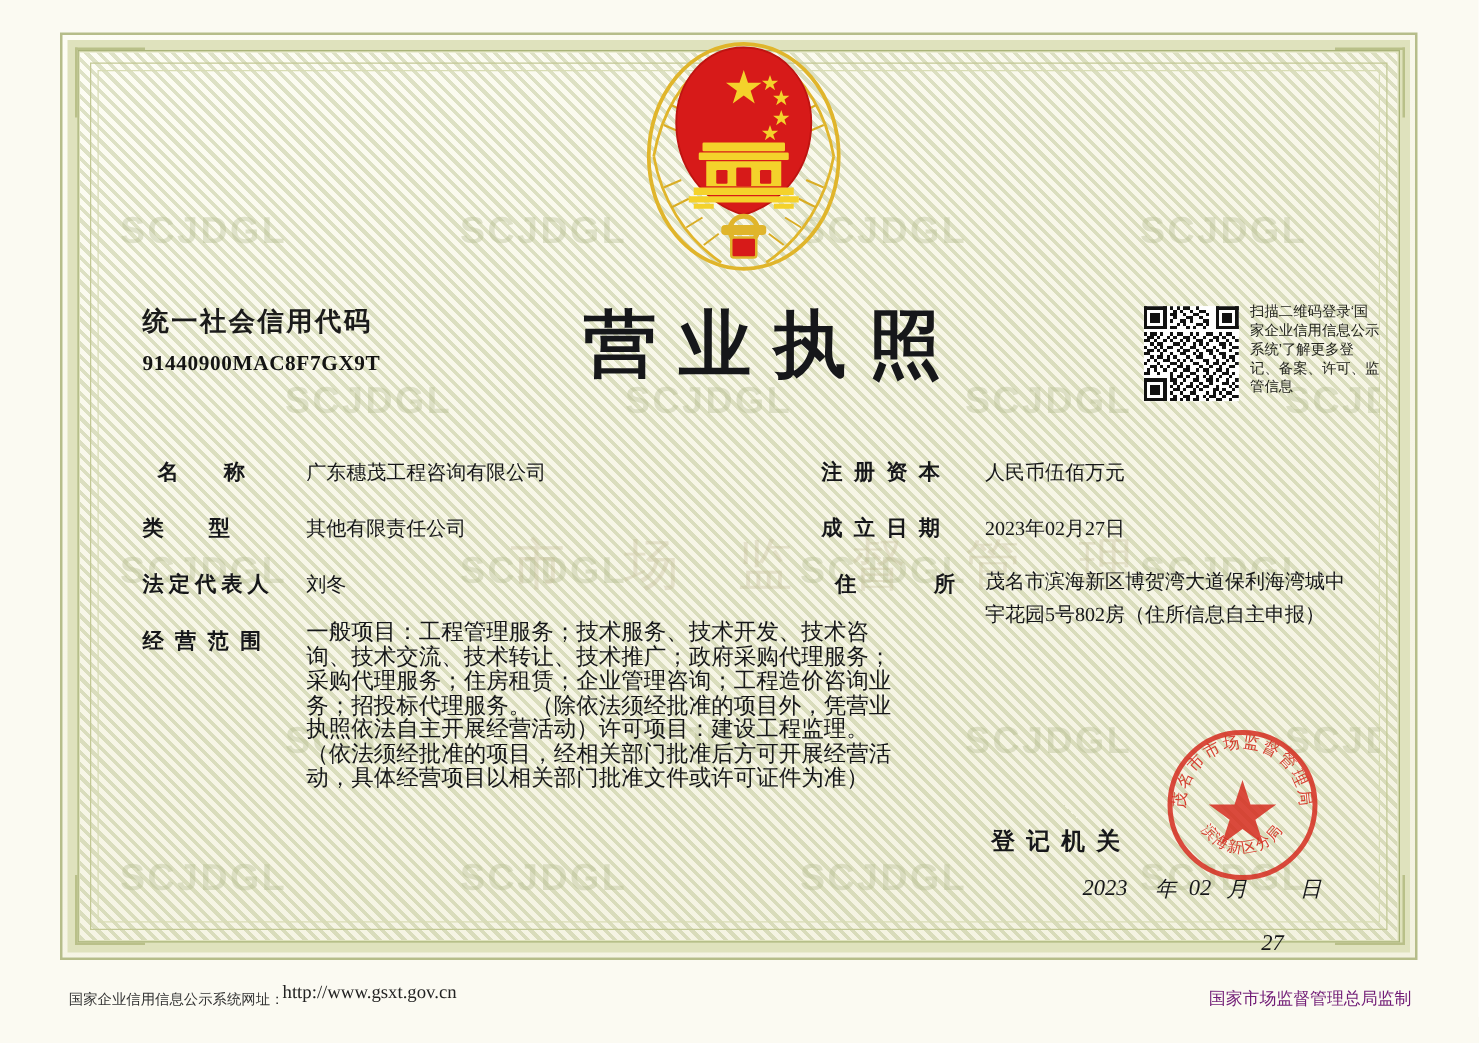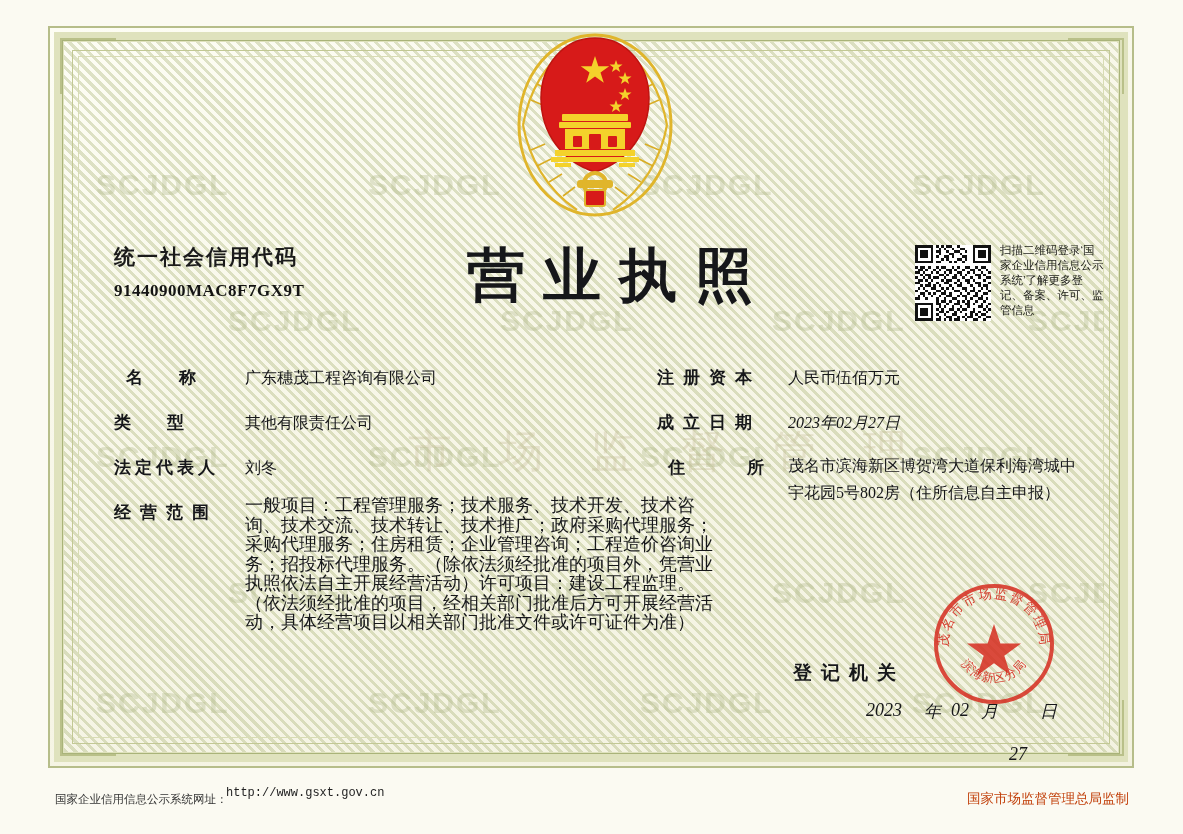--- a/index.html
+++ b/index.html
@@ -192,21 +192,21 @@
     font-size: 18px;
     line-height: 19.5px;
     color: #16171a;
     font-family: "Liberation Serif", serif;
   }
 
   
   .r1b-l { left: 657px; top: 366px; letter-spacing: 9px; }
   .r1b-v { left: 788px; top: 368px; }
   .r2b-l { left: 657px; top: 411px; letter-spacing: 9px; }
-  .r2b-v { left: 788px; top: 413px; font-style: italic; }
+  .r2b-v { left: 788px; top: 413px; }
   .r3b-l { left: 668px; top: 456px; letter-spacing: 62px; }
   .r3b-v {
     position: absolute;
     left: 788px; top: 452px;
     width: 300px;
     font-size: 16px;
     line-height: 27px;
     color: #16171a;
     white-space: normal;
     font-family: "Liberation Serif", serif;
@@ -249,29 +249,29 @@
   .foot-left {
     position: absolute;
     left: 55px; top: 792px;
     font-size: 11.5px;
     color: #333;
     font-family: "Liberation Sans", sans-serif;
   }
   .foot-url {
     position: absolute;
     left: 226px; top: 786px;
-    font-size: 12px;
+    font-size: 15px;
     color: #222;
-    font-family: Liberation Mono, monospace;
+    font-family: Liberation Serif, serif;
   }
   .foot-right {
     position: absolute;
     left: 967px; top: 790px;
     font-size: 13.5px;
-    color: #c2410c;
+    color: #701a75;
     font-family: "Liberation Serif", serif;
   }
 </style>
 </head>
 <body>
 
 <div id="license">
 
   <div class="frame-outer"></div>
   <div class="frame-band"></div>

